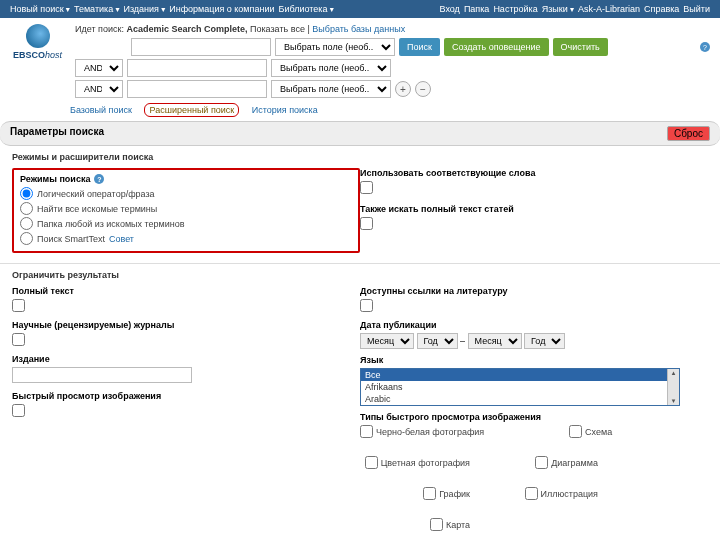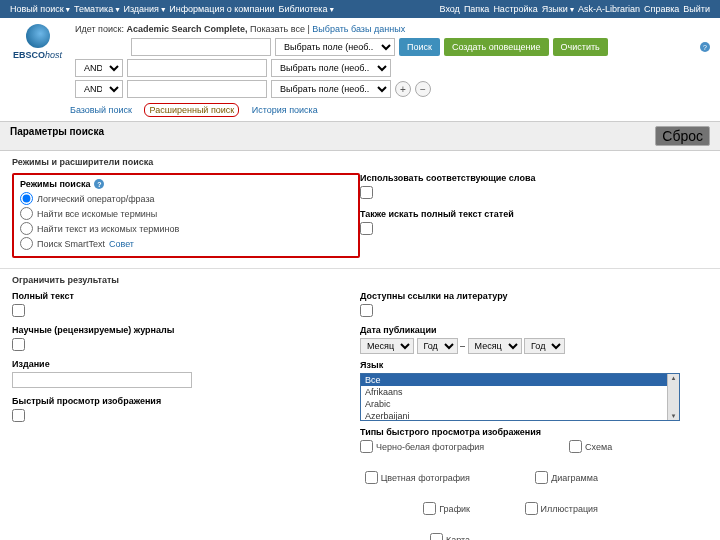--- a/index.html
+++ b/index.html
@@ -21,35 +21,35 @@
   .term-input { width: 140px; height: 18px; }
   .field-select { width: 120px; }
   .btn { border: none; color: #fff; padding: 4px 8px; font-size: 9px; border-radius: 2px; cursor: pointer; }
   .btn-search { background: #3e8fbc; }
   .btn-alert { background: #6ba534; }
   .btn-clear { background: #6ba534; }
   .circle-btn { width: 16px; height: 16px; border: 1px solid #aaa; border-radius: 50%; background: #f5f5f5; display: inline-flex; align-items: center; justify-content: center; font-size: 10px; color: #555; cursor: pointer; }
   .tabs { padding: 4px 10px 6px 70px; font-size: 9px; color: #1e68a6; }
   .tabs span { margin-right: 10px; cursor: pointer; }
   .tabs .active-tab { color: #7a5a00; border: 1px solid #c00; padding: 1px 4px; border-radius: 6px; }
-  .section-title { background: #eee; border-top: 1px solid #ccc; border-bottom: 1px solid #ccc; padding: 4px 10px; font-weight: bold; font-size: 10px; display: flex; justify-content: space-between; }
-  .reset-btn { background: #737373; border: 1px solid #aaa; padding: 1px 6px; font-size: 14px; cursor: pointer; border-radius: 2px; }
+  .section-title { background: #eee; border-top: 1px solid #ccc; border-bottom: 1px solid #ccc; padding: 4px 10px; font-weight: bold; font-size: 10px; display: flex; justify-content: space-between; border-radius: 10px; }
+  .reset-btn { background: #ef4444; border: 1px solid #aaa; padding: 1px 6px; font-size: 10px; cursor: pointer; border-radius: 2px; }
   .subsection { padding: 6px 12px; border-bottom: 1px solid #ddd; }
   .sub-head { font-weight: bold; font-size: 9px; margin-bottom: 6px; color: #333; }
   .two-col { display: flex; }
   .col { flex: 1; }
   .highlight-box { border: 2px solid #c00; padding: 4px 6px; border-radius: 2px; margin-bottom: 4px; }
   .field-label { font-weight: bold; font-size: 9px; margin-bottom: 3px; display: flex; align-items: center; gap: 4px; }
   .help-icon { width: 10px; height: 10px; border-radius: 50%; background: #4a90c7; color: #fff; font-size: 7px; display: inline-flex; align-items: center; justify-content: center; }
   .radio-row, .check-row { display: flex; align-items: center; gap: 4px; font-size: 9px; color: #444; margin-bottom: 2px; }
   .radio-row input, .check-row input { margin: 0; }
   .hint-link { color: #1e68a6; cursor: pointer; }
   .input-line { border: 1px solid #bbb; background: #fff; height: 16px; width: 180px; }
   .date-selects select { font-size: 9px; border: 1px solid #bbb; padding: 1px 2px; }
-  .lang-box { border: 1px solid #3a6ea5; background: #fff; height: 48px; width: 320px; overflow: hidden; font-size: 9px; position: relative; }
+  .lang-box { border: 1px solid #3a6ea5; background: #fff; height: 38px; width: 320px; overflow: hidden; font-size: 9px; position: relative; }
   .lang-box .selected { background: #2b65a7; color: #fff; padding: 1px 4px; }
   .lang-box .opt { padding: 1px 4px; color: #333; }
   .lang-box .sbar { position: absolute; right: 0; top: 0; bottom: 0; width: 12px; background: #e4e4e4; border-left: 1px solid #bbb; display:flex; flex-direction:column; justify-content:space-between; align-items:center; font-size:7px; color:#555;}
   .thumbs-row { display: flex; flex-wrap: wrap; gap: 18px; font-size: 9px; color: #444; }
   .thumbs-row label { display: flex; align-items: center; gap: 3px; min-width: 110px; cursor:pointer;justify-content:flex-end; }
 </style>
 </head>
 <body>
 
 <div class="topnav">
@@ -125,21 +125,21 @@
         <div class="radio-row">
             <input type="radio" name="m" checked="" style="">
             <span>Логический оператор/фраза</span>
           </div>
         <div class="radio-row">
             <input type="radio" name="m" style="">
             <span>Найти все искомые термины</span>
           </div>
         <div class="radio-row">
             <input type="radio" name="m" style="">
-            <span>Найти текст из искомых терминов</span>
+            <span>Папка любой из искомых терминов</span>
           </div>
         <div class="radio-row">
             <input type="radio" name="m" style="">
             <span>Поиск SmartText</span> 
             <span class="hint-link">Совет</span>
           </div>
       </div>
     </div>
     <div class="col">
       <div class="field-label">Использовать соответствующие слова</div>

